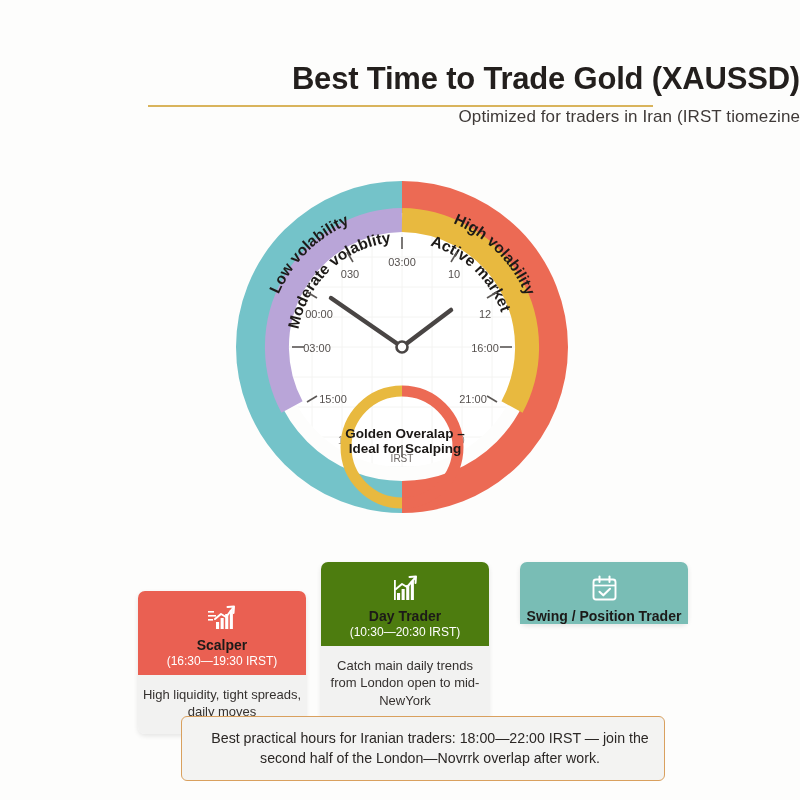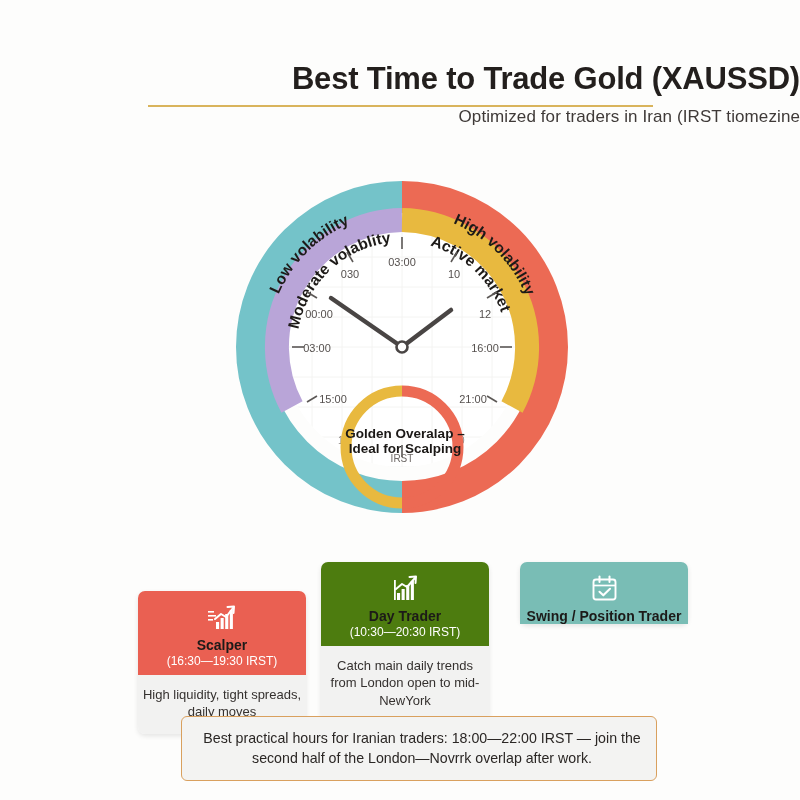--- a/index.html
+++ b/index.html
@@ -149,21 +149,21 @@
 
   
   .footer-note {
     position: absolute;
     left: 181px;
     top: 716px;
     width: 440px;
     background: #f3f3f2;
     border: 1.5px solid #d9a05e;
     border-radius: 6px;
-    padding: 11px 14px 12px 20px;
+    padding: 11px 14px 12px 28px;
     text-align: center;
     font-size: 14.2px;
     line-height: 1.42;
     color: #2b2725;
   }
 </style>
 </head>
 <body>
 
 <div id="canvas">

